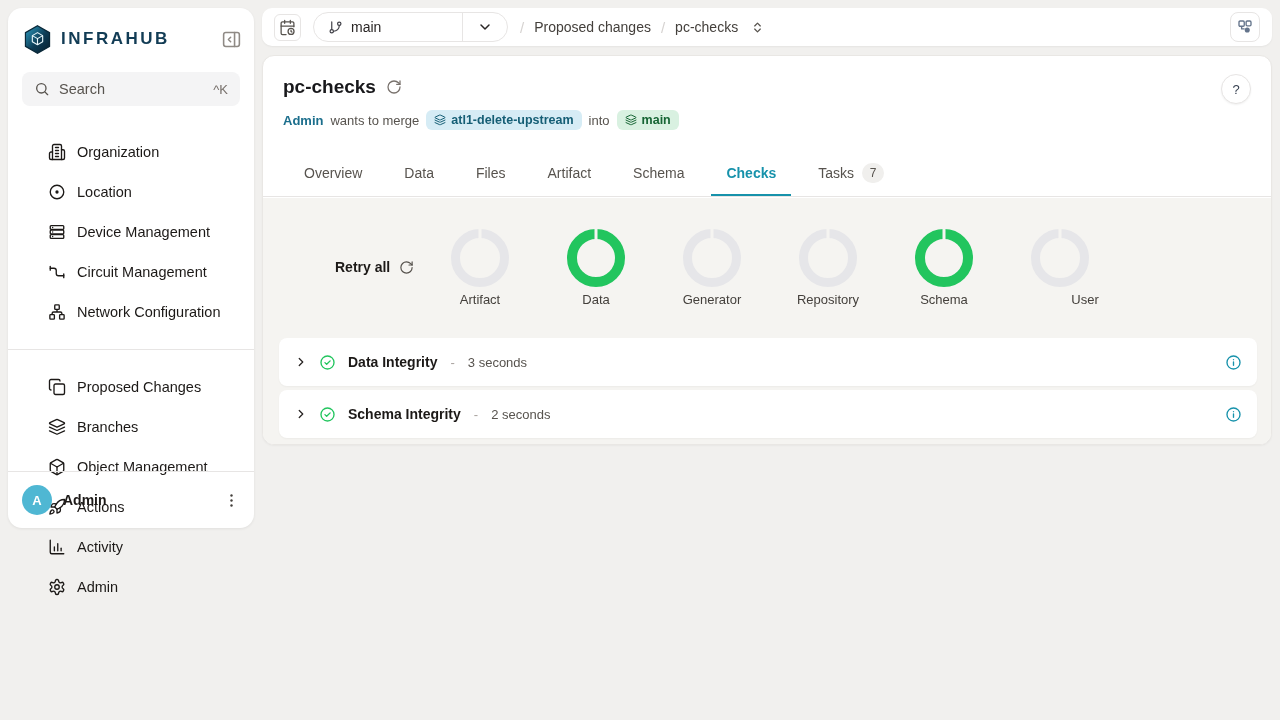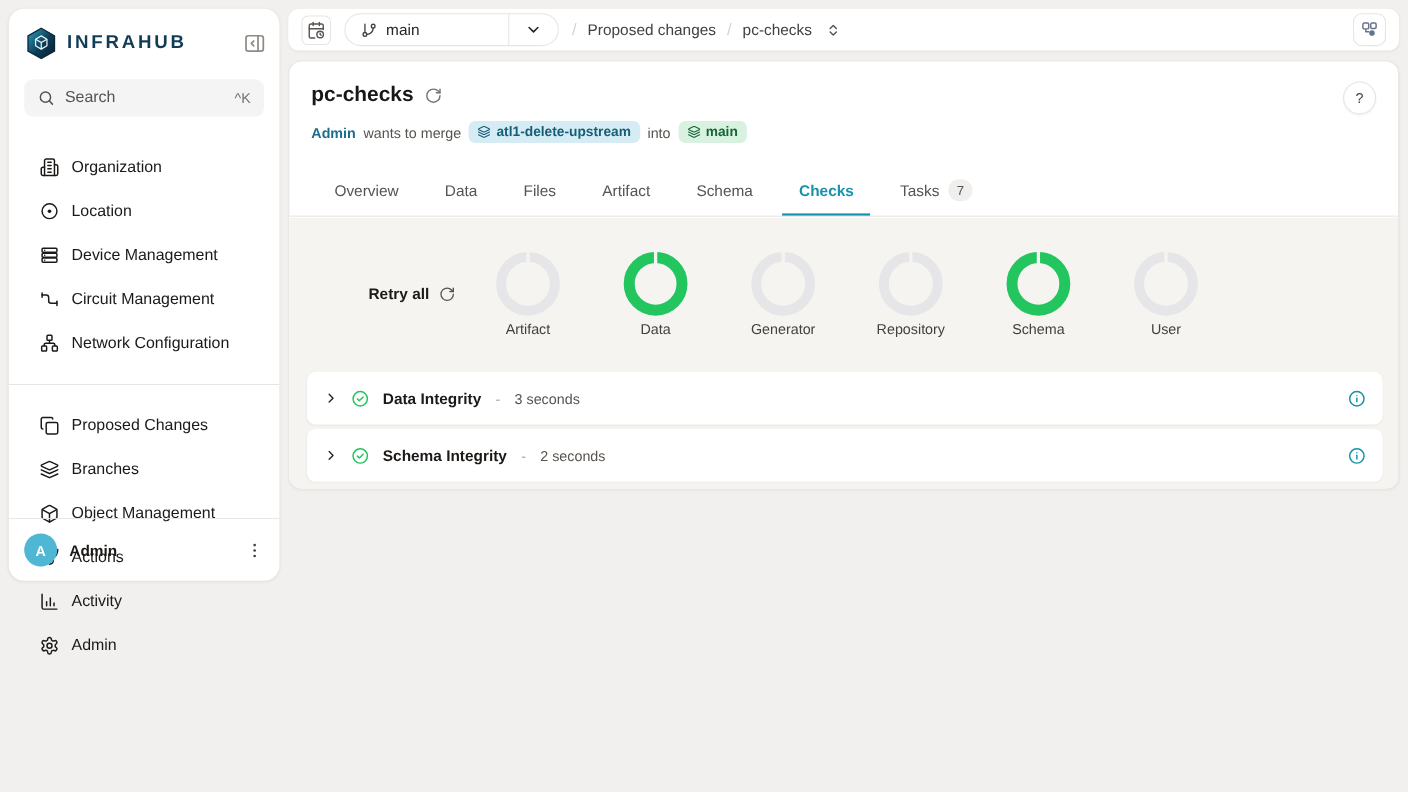--- a/index.html
+++ b/index.html
@@ -10,21 +10,21 @@
   
   .sidebar { position:absolute; left:8px; top:8px; width:246px; height:520px;
              background:#fff; border-radius:14px; box-shadow:0 1px 3px rgba(0,0,0,.07); }
   .logo-row { position:absolute; top:14px; left:14px; right:12px; height:34px; display:flex; align-items:center; }
   .brand-text { font-size:17px; font-weight:bold; letter-spacing:2.5px; color:#123c55; margin-left:8px; flex:1; }
   .collapse-btn { color:#8f8a85; cursor:pointer; }
   .search-box { position:absolute; top:64px; left:14px; right:14px; height:34px; background:#f4f4f5;
                 border-radius:8px; display:flex; align-items:center; padding:0 12px; gap:9px; cursor:text; }
   .search-box .ph { font-size:14.5px; color:#57534e; flex:1; }
   .search-box .kbd { font-size:13px; color:#78716c; }
-  .nav { position:absolute; left:0; right:0; }
+  .nav { position:absolute; left:12px; right:0; }
   .nav-1 { top:124px; } .nav-2 { top:359px; }
   .nav-item { height:40px; display:flex; align-items:center; padding-left:28px; gap:11px; cursor:pointer; }
   .nav-item svg { color:#1c1917; flex:none; }
   .nav-item span.lbl { font-size:14.5px; color:#1c1917; }
   .nav-divider { position:absolute; top:341px; left:0; right:0; height:1px; background:#e7e5e4; }
   .user-row { position:absolute; bottom:0; left:0; right:0; height:57px; border-top:1px solid #e7e5e4;
               display:flex; align-items:center; padding:0 14px; gap:11px; border-radius:0 0 14px 14px; }
   .avatar { width:30px; height:30px; border-radius:50%; background:#4fb7d3; color:#fff; font-size:13px;
             display:flex; align-items:center; justify-content:center; font-weight:bold; }
   .user-name { font-size:14px; font-weight:bold; flex:1; }
@@ -428,21 +428,21 @@
     <div class="donut" style="left:768px">
         <div class="ring"></div>
         <div class="notch"></div>
       </div>
 
     <div class="donut-lbl" style="left:157px">Artifact</div>
     <div class="donut-lbl" style="left:273px">Data</div>
     <div class="donut-lbl" style="left:389px">Generator</div>
     <div class="donut-lbl" style="left:505px">Repository</div>
     <div class="donut-lbl" style="left:621px">Schema</div>
-    <div class="donut-lbl" style="left:737px">User</div>
+    <div class="donut-lbl" style="left:762px">User</div>
 
     <div class="check-row row-1">
       <span class="chev">
         <svg viewBox="0 0 24 24" width="14" height="14" fill="none" stroke="currentColor" stroke-width="2.2" stroke-linecap="round" stroke-linejoin="round">
             <path d="m9 6 6 6-6 6"></path>
           </svg>
       </span>
       <span class="ok-ic">
         <svg viewBox="0 0 24 24" width="17" height="17" fill="none" stroke="currentColor" stroke-width="1.9" stroke-linecap="round" stroke-linejoin="round">
             <circle cx="12" cy="12" r="9.2"></circle>

